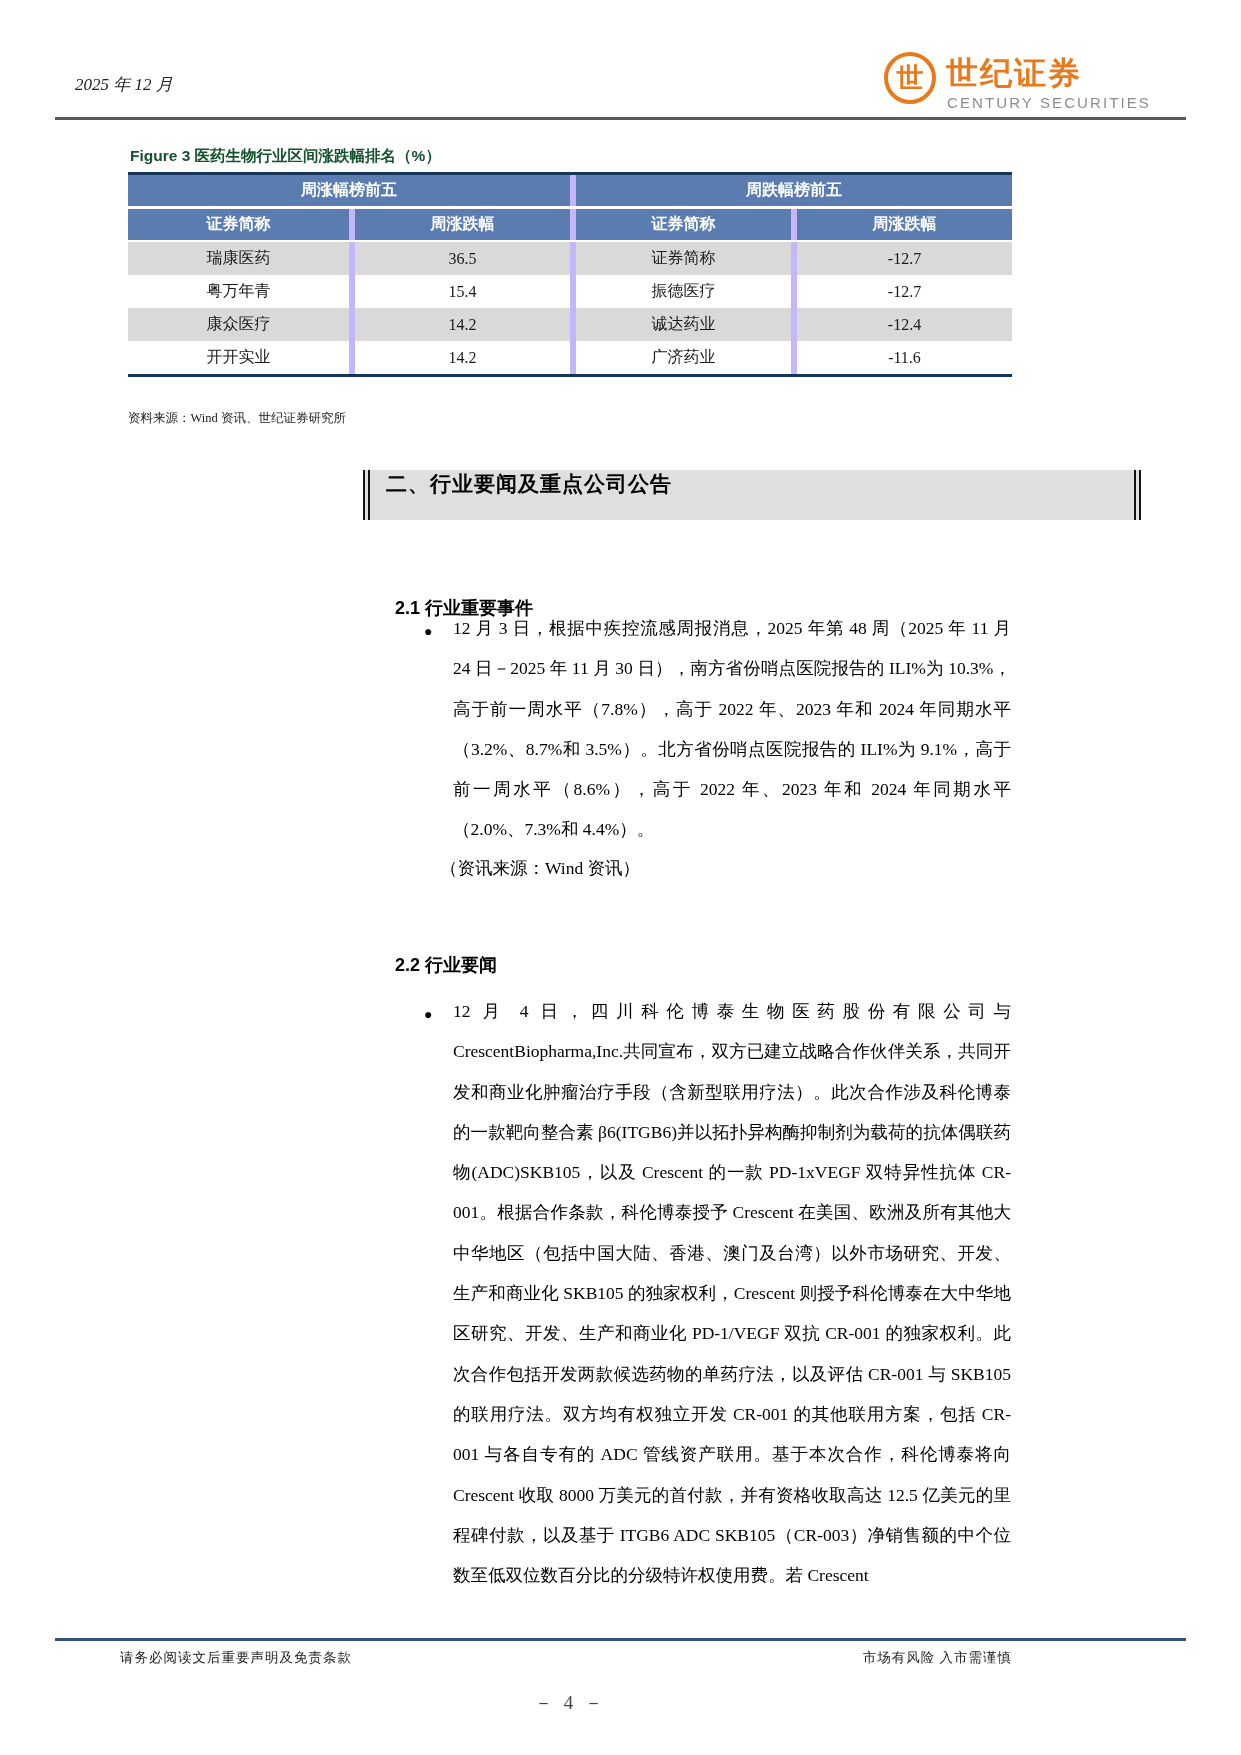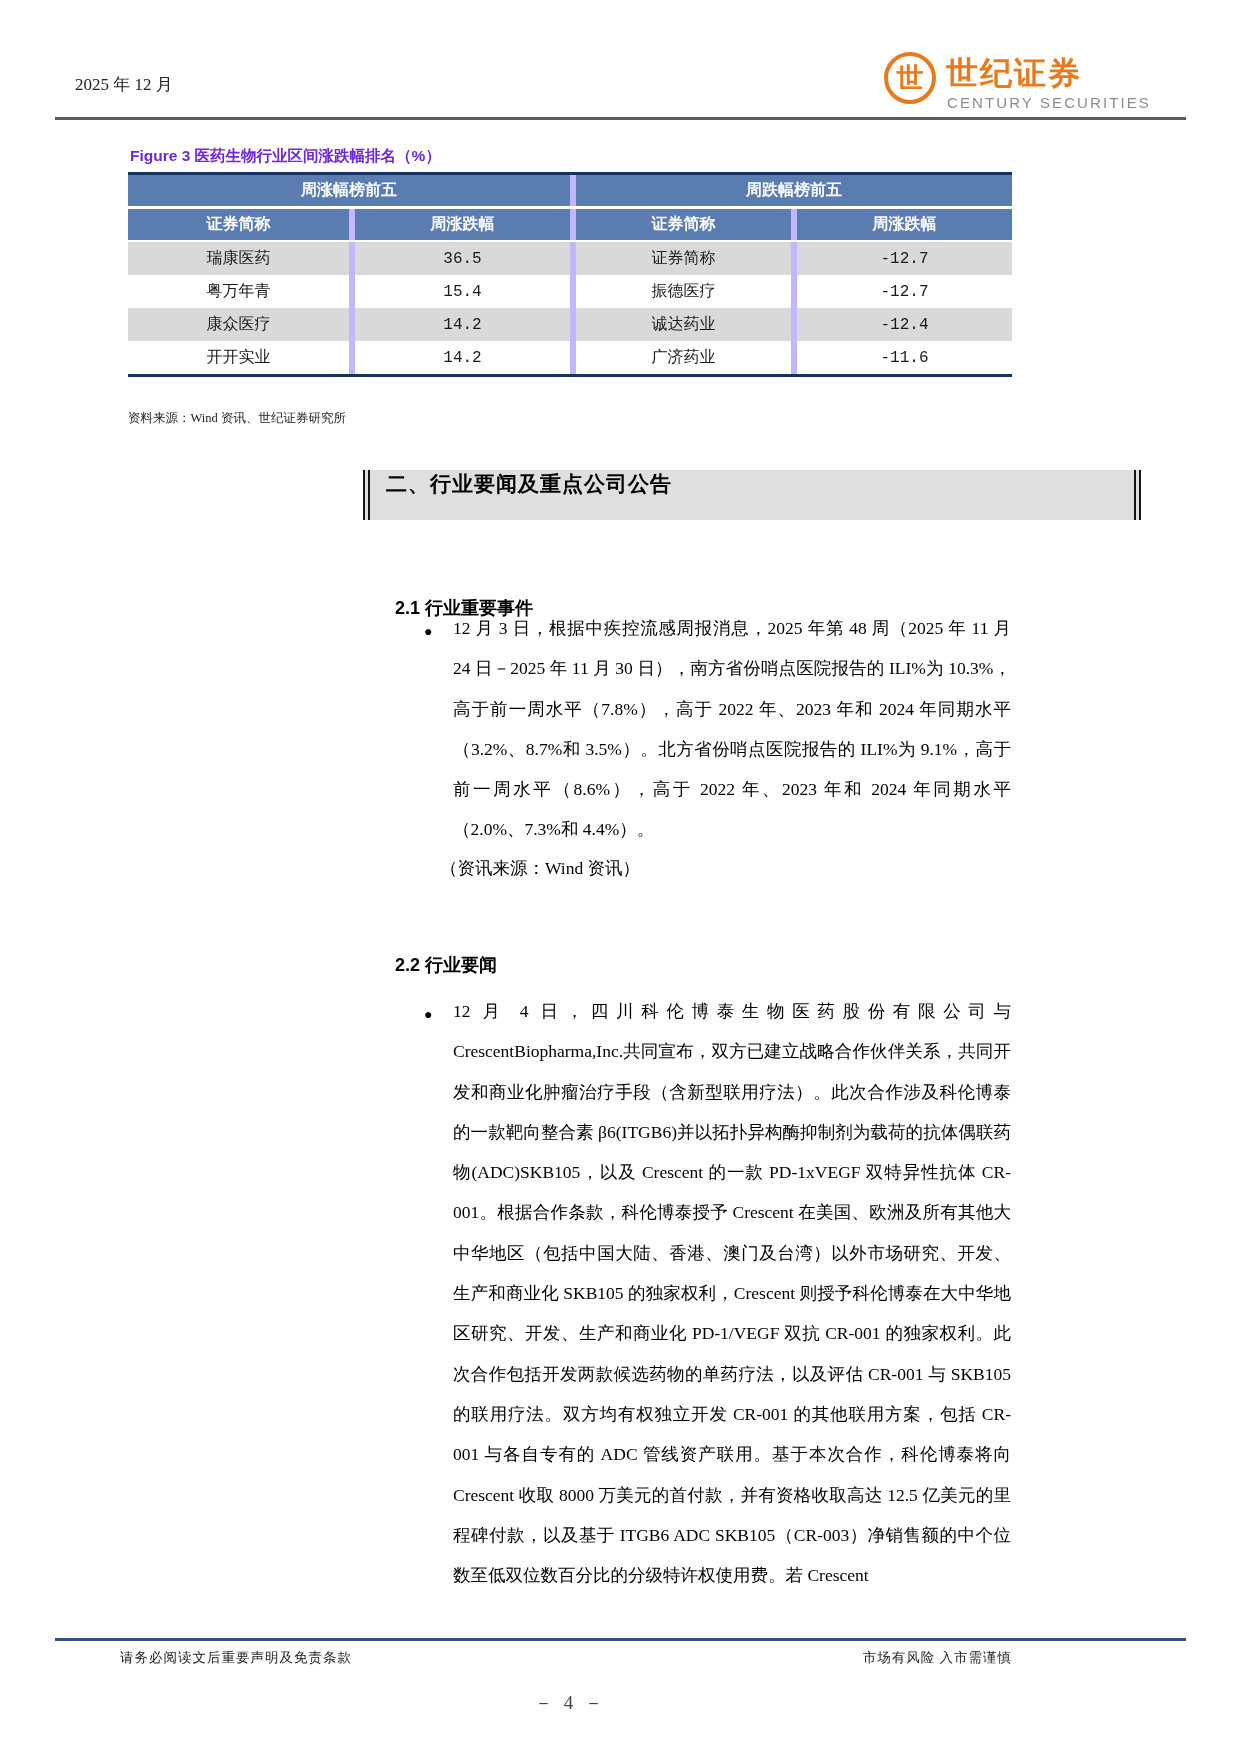--- a/index.html
+++ b/index.html
@@ -9,21 +9,21 @@
     width: 1241px;
     height: 1755px;
     font-family: "Liberation Sans", sans-serif;
     color: #111;
     overflow: hidden;
   }
   
   .hdr-date {
     position: absolute; left: 75px; top: 73px;
     font-family: "Liberation Serif", serif;
-    font-size: 17px; color: #222;
+    font-size: 17px; color: #222; font-style: italic;
   }
   .hdr-rule {
     position: absolute; left: 55px; top: 117px;
     width: 1131px; height: 3px; background: #5a5a5a;
   }
   .logo-circle {
     position: absolute; left: 884px; top: 52px;
     width: 52px; height: 52px;
     border: 4px solid #E87A1E; border-radius: 50%;
     display: flex; align-items: center; justify-content: center;
@@ -37,28 +37,28 @@
     font-family: "Liberation Serif", serif;
     font-size: 32px; font-weight: bold; color: #E87A1E; letter-spacing: 2px;
   }
   .brand-en {
     position: absolute; left: 947px; top: 94px;
     font-size: 15px; color: #8c8c8c; letter-spacing: 2.1px;
   }
   
   .fig-title {
     position: absolute; left: 130px; top: 146px;
-    font-size: 15.5px; font-weight: 600; color: #6d28d9;
+    font-size: 15.5px; font-weight: 600; color: #14532d;
   }
   .fig-table {
     position: absolute; left: 128px; top: 172px; width: 884px;
     border-top: 3px solid #16355C; border-bottom: 3px solid #16355C;
     font-family: "Liberation Serif", serif;
   }
-  .trow { display: grid; font-family: Liberation Mono, monospace; }
+  .trow { display: grid; }
   .trow.group { grid-template-columns: 1fr 1fr; height: 34px; }
   .trow.heads, .trow.data { grid-template-columns: 1fr 1fr 1fr 1fr; height: 33px; }
   .tcell {
     display: flex; align-items: center; justify-content: center;
     font-size: 16px;
   }
   .trow.group .tcell, .trow.heads .tcell {
     background: #5B7CB0; color: #ffffff; font-weight: bold;
   }
   .trow .tcell + .tcell { border-left: 6px solid #c4b5fd; }

